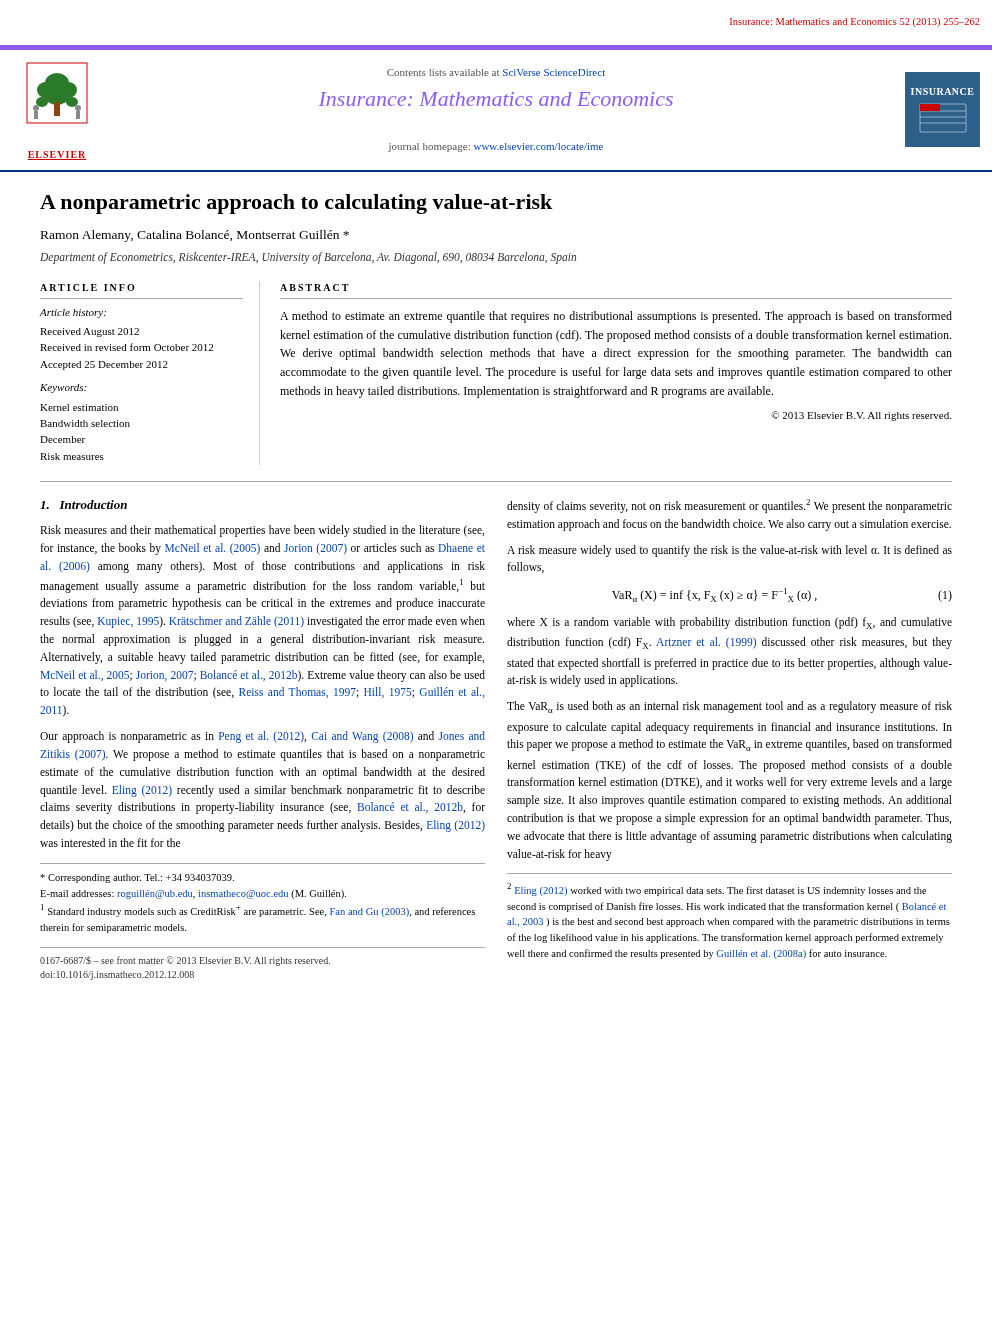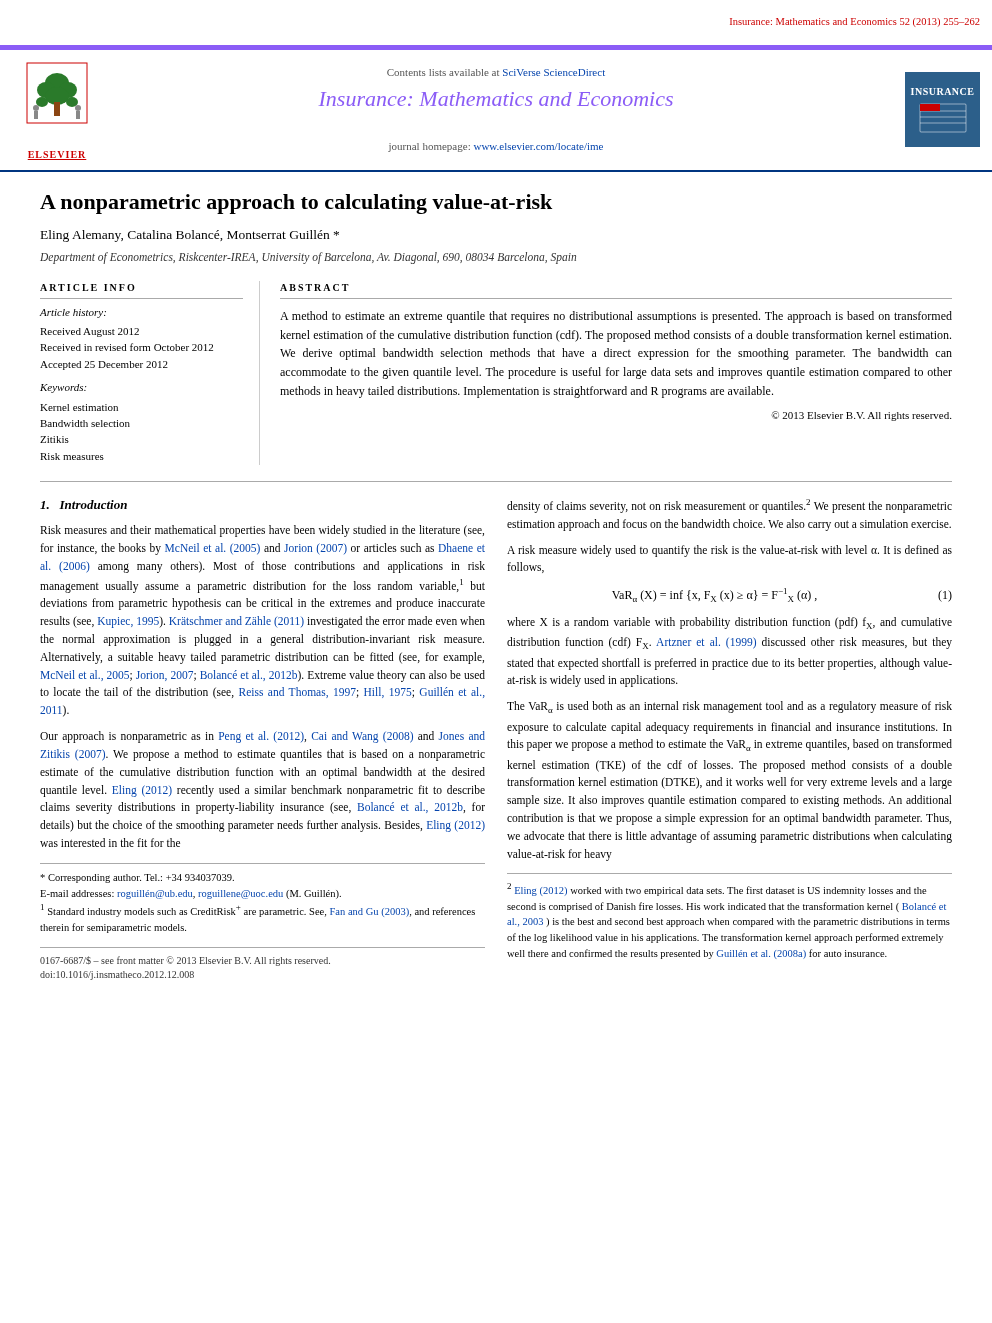--- a/index.html
+++ b/index.html
@@ -330,21 +330,21 @@
       </svg>
     </div>
   </div>
 </div>
 
 <div class="main-content">
 
   <div class="paper-title">A nonparametric approach to calculating value-at-risk</div>
 
   <div class="authors">
-    <span>Eling Alemany, Catalina Bolancé, Montserrat Guillén *</span>
+    <span>Ramon Alemany, Catalina Bolancé, Montserrat Guillén *</span>
   </div>
 
   <div class="affiliation">Department of Econometrics, Riskcenter-IREA, University of Barcelona, Av. Diagonal, 690, 08034 Barcelona, Spain</div>
 
   <div class="two-column">
 
     <div class="article-info">
       <h3>ARTICLE INFO</h3>
 
       <div class="history-section">
@@ -354,21 +354,21 @@
           <span>Received in revised form October 2012</span>
         </p>
         <p>Accepted 25 December 2012</p>
       </div>
 
       <div class="keywords-section">
         <label>Keywords:</label>
         <ul>
           <li>Kernel estimation</li>
           <li>Bandwidth selection</li>
-          <li>Zitikis</li>
+          <li>December</li>
           <li>Risk measures</li>
         </ul>
       </div>
     </div>
 
     <div class="abstract-section">
       <h3>ABSTRACT</h3>
       <p class="body-text">A method to estimate an extreme quantile that requires no distributional assumptions is presented. The approach is based on transformed kernel estimation of the cumulative distribution function (cdf). The proposed method consists of a double transformation kernel estimation. We derive optimal bandwidth selection methods that have a direct expression for the smoothing parameter. The bandwidth can accommodate to the given quantile level. The procedure is useful for large data sets and improves quantile estimation compared to other methods in heavy tailed distributions. Implementation is straightforward and R programs are available.</p>
       <div class="copyright">© 2013 Elsevier B.V. All rights reserved.</div>
     </div>
@@ -416,21 +416,21 @@
         for details) but the choice of the smoothing parameter needs further analysis. Besides,
         <a class="link-text" href="#">Eling (2012)</a>
         was interested in the fit for the
       </p>
 
       <div class="footnote-area">
         <p>* Corresponding author. Tel.: +34 934037039.</p>
         <p>
           <span>E-mail addresses:</span>
           <a class="link-text" href="#">roguillén@ub.edu</a>,
-          <a class="link-text" href="#">roguillene@uoc.edu</a> (M. Guillén).
+          <a class="link-text" href="#">insmatheco@uoc.edu</a> (M. Guillén).
         </p>
         <p>
           <sup>1</sup> Standard industry models such as CreditRisk<sup>+</sup> are parametric. See,
           <a class="link-text" href="#">Fan and Gu (2003)</a>,
           and references therein for semiparametric models.
         </p>
       </div>
 
       <div class="bottom-bar">
         <div>0167-6687/$ – see front matter © 2013 Elsevier B.V. All rights reserved.</div>

